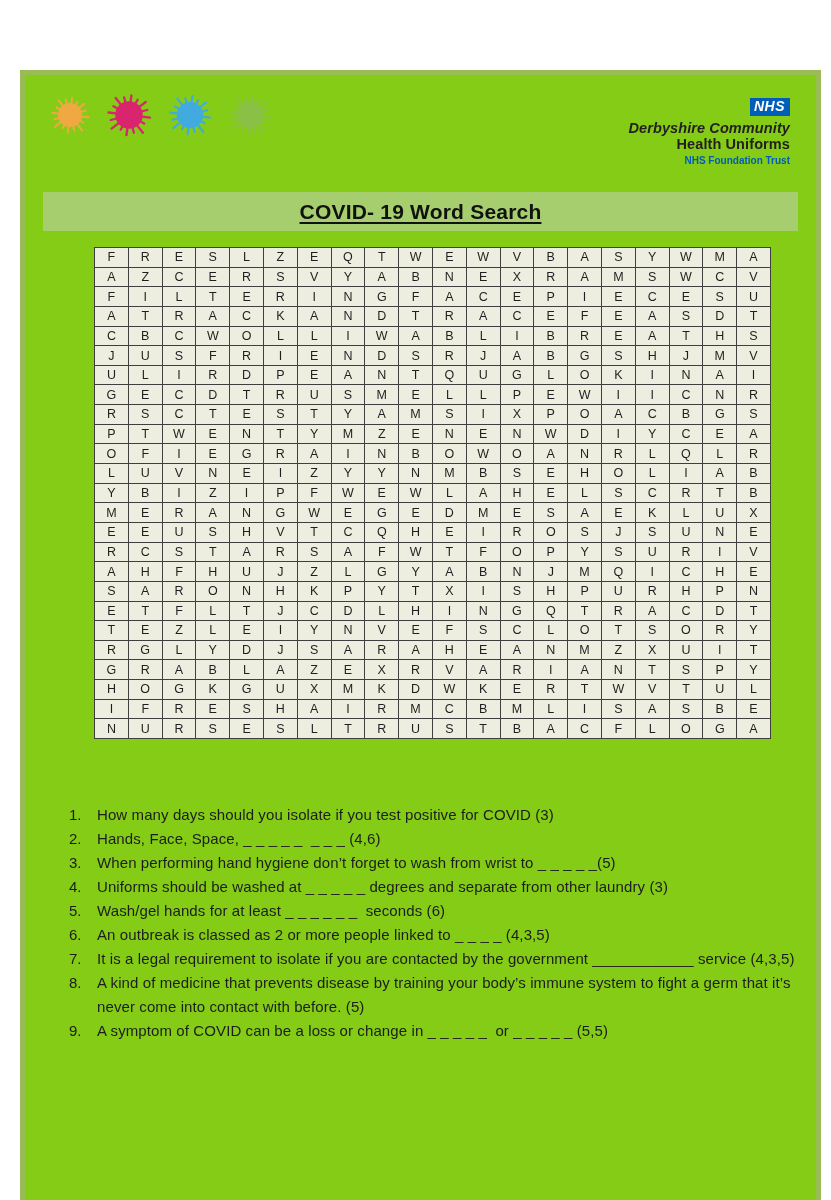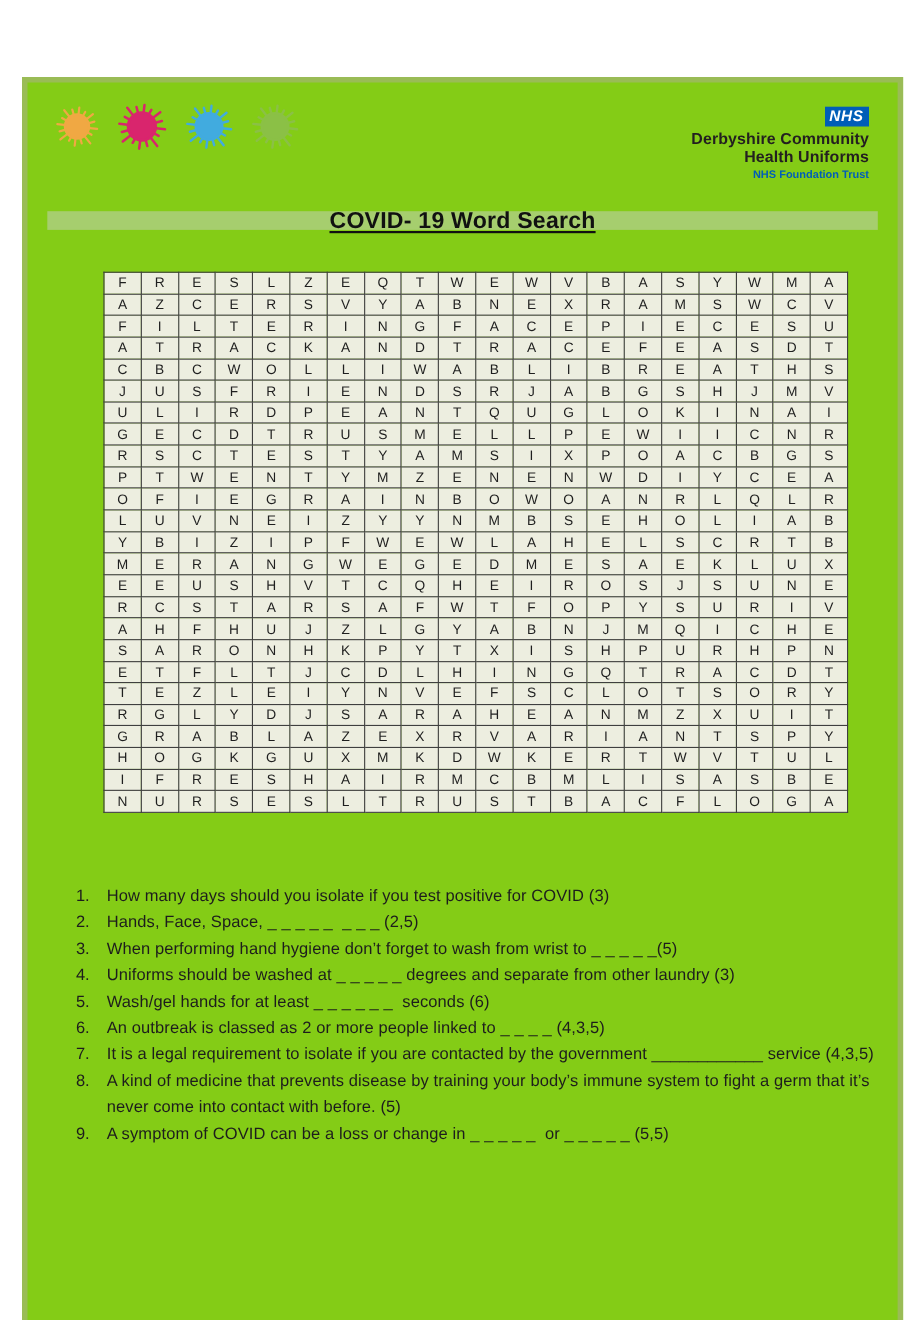--- a/index.html
+++ b/index.html
@@ -26,27 +26,27 @@
   .nhs-block { position: absolute; right: 26px; top: 22px; text-align: right; }
   .nhs-box {
     display: inline-block;
     background: #005eb8; color: #ffffff;
     font-weight: bold; font-style: italic;
     font-size: 14px; line-height: 17px;
     padding: 0 5px 1px 4px;
     letter-spacing: 0.5px;
   }
   .org-line { font-weight: bold; font-size: 14.5px; line-height: 16px; color: #231f20; letter-spacing: 0.1px; }
-  .org-line.first { margin-top: 4px; }
+  .org-line.first { margin-top: 4px; font-style: italic; }
   .trust-line { font-weight: bold; font-size: 10px; line-height: 13px; color: #005eb8; margin-top: 2px; }
   
   .banner {
     position: absolute;
     left: 18px; top: 117px;
-    width: 755px; height: 17px;
+    width: 755px; height: 39px;
     background: #a6ce6e;
     display: flex; align-items: center; justify-content: center;
   }
   .banner .title {
     font-size: 21px; font-weight: bold; color: #111111;
     text-decoration: underline;
     text-underline-offset: 3px;
     letter-spacing: 0.2px;
   }
   
@@ -732,21 +732,21 @@
     </table>
   </div>
 
   <div class="clues">
       <div class="clue-row">
         <span class="clue-num">1.</span>
         <span class="clue-text">How many days should you isolate if you test positive for COVID (3)</span>
       </div>
       <div class="clue-row">
         <span class="clue-num">2.</span>
-        <span class="clue-text">Hands, Face, Space, _ _ _ _ _  _ _ _ (2,5)</span>
+        <span class="clue-text">Hands, Face, Space, _ _ _ _ _  _ _ _ (4,6)</span>
       </div>
       <div class="clue-row">
         <span class="clue-num">3.</span>
         <span class="clue-text">When performing hand hygiene don’t forget to wash from wrist to _ _ _ _ _(5)</span>
       </div>
       <div class="clue-row">
         <span class="clue-num">4.</span>
         <span class="clue-text">Uniforms should be washed at _ _ _ _ _ degrees and separate from other laundry (3)</span>
       </div>
       <div class="clue-row">

